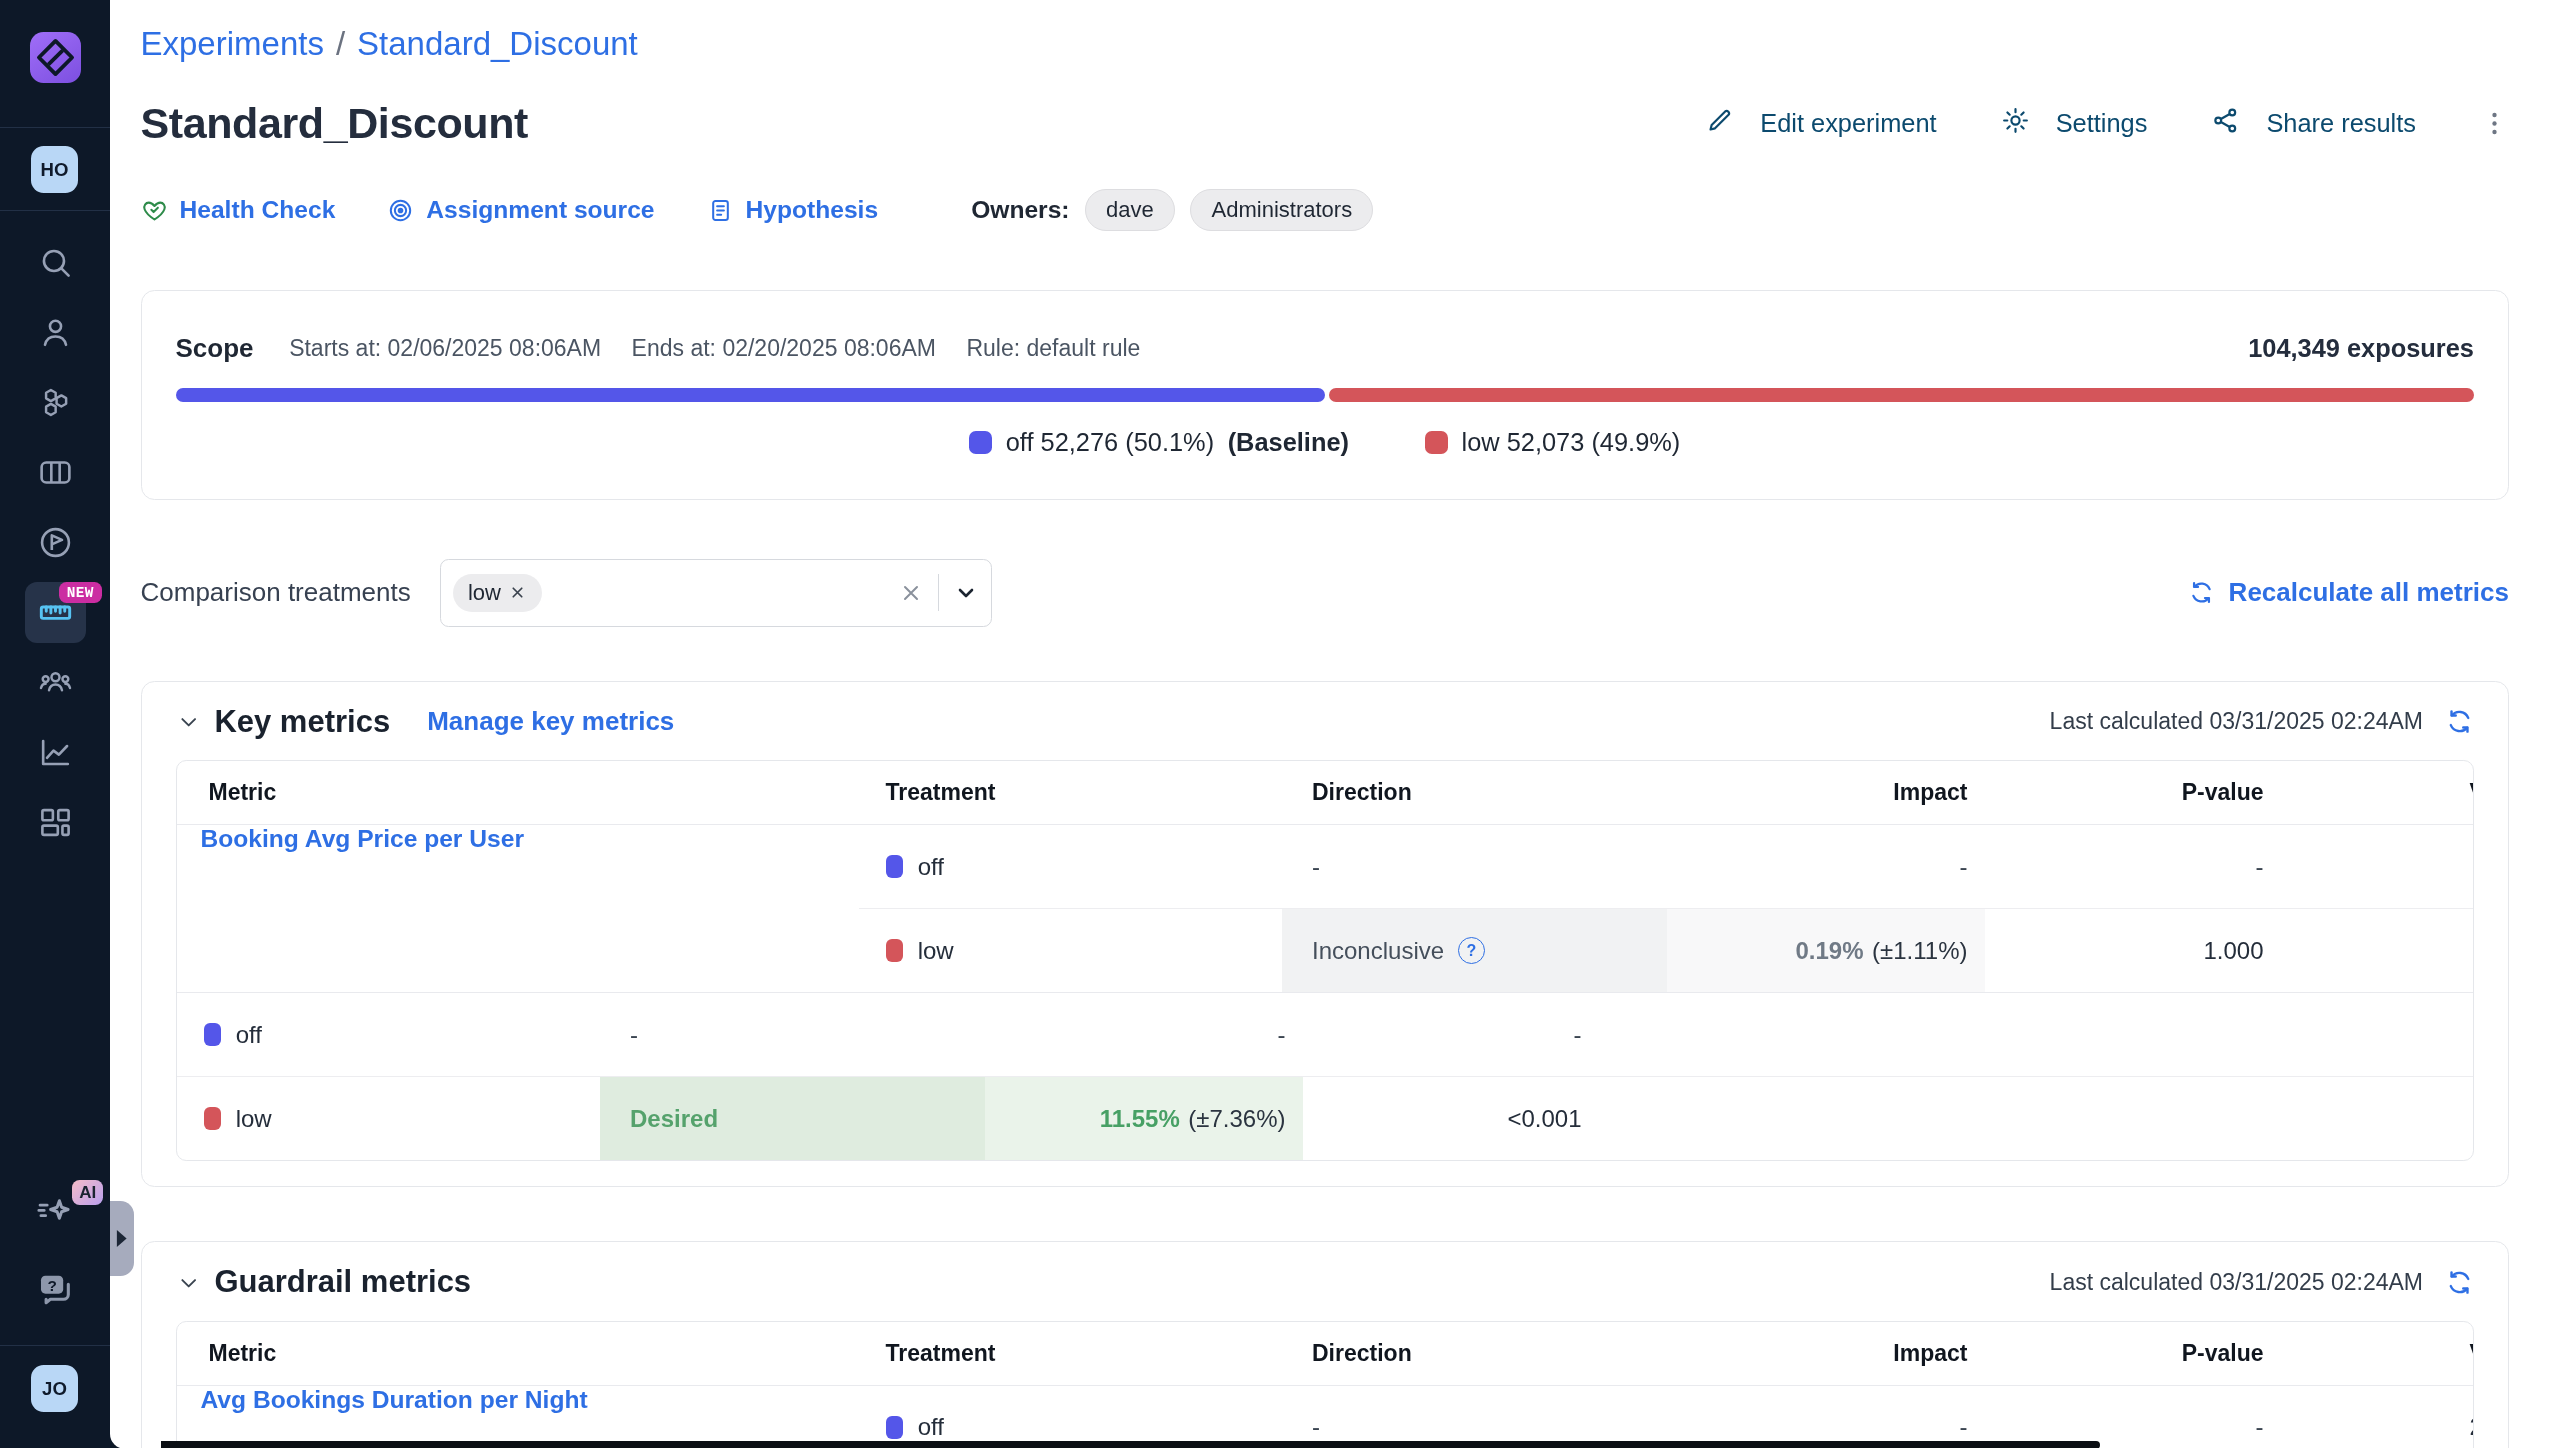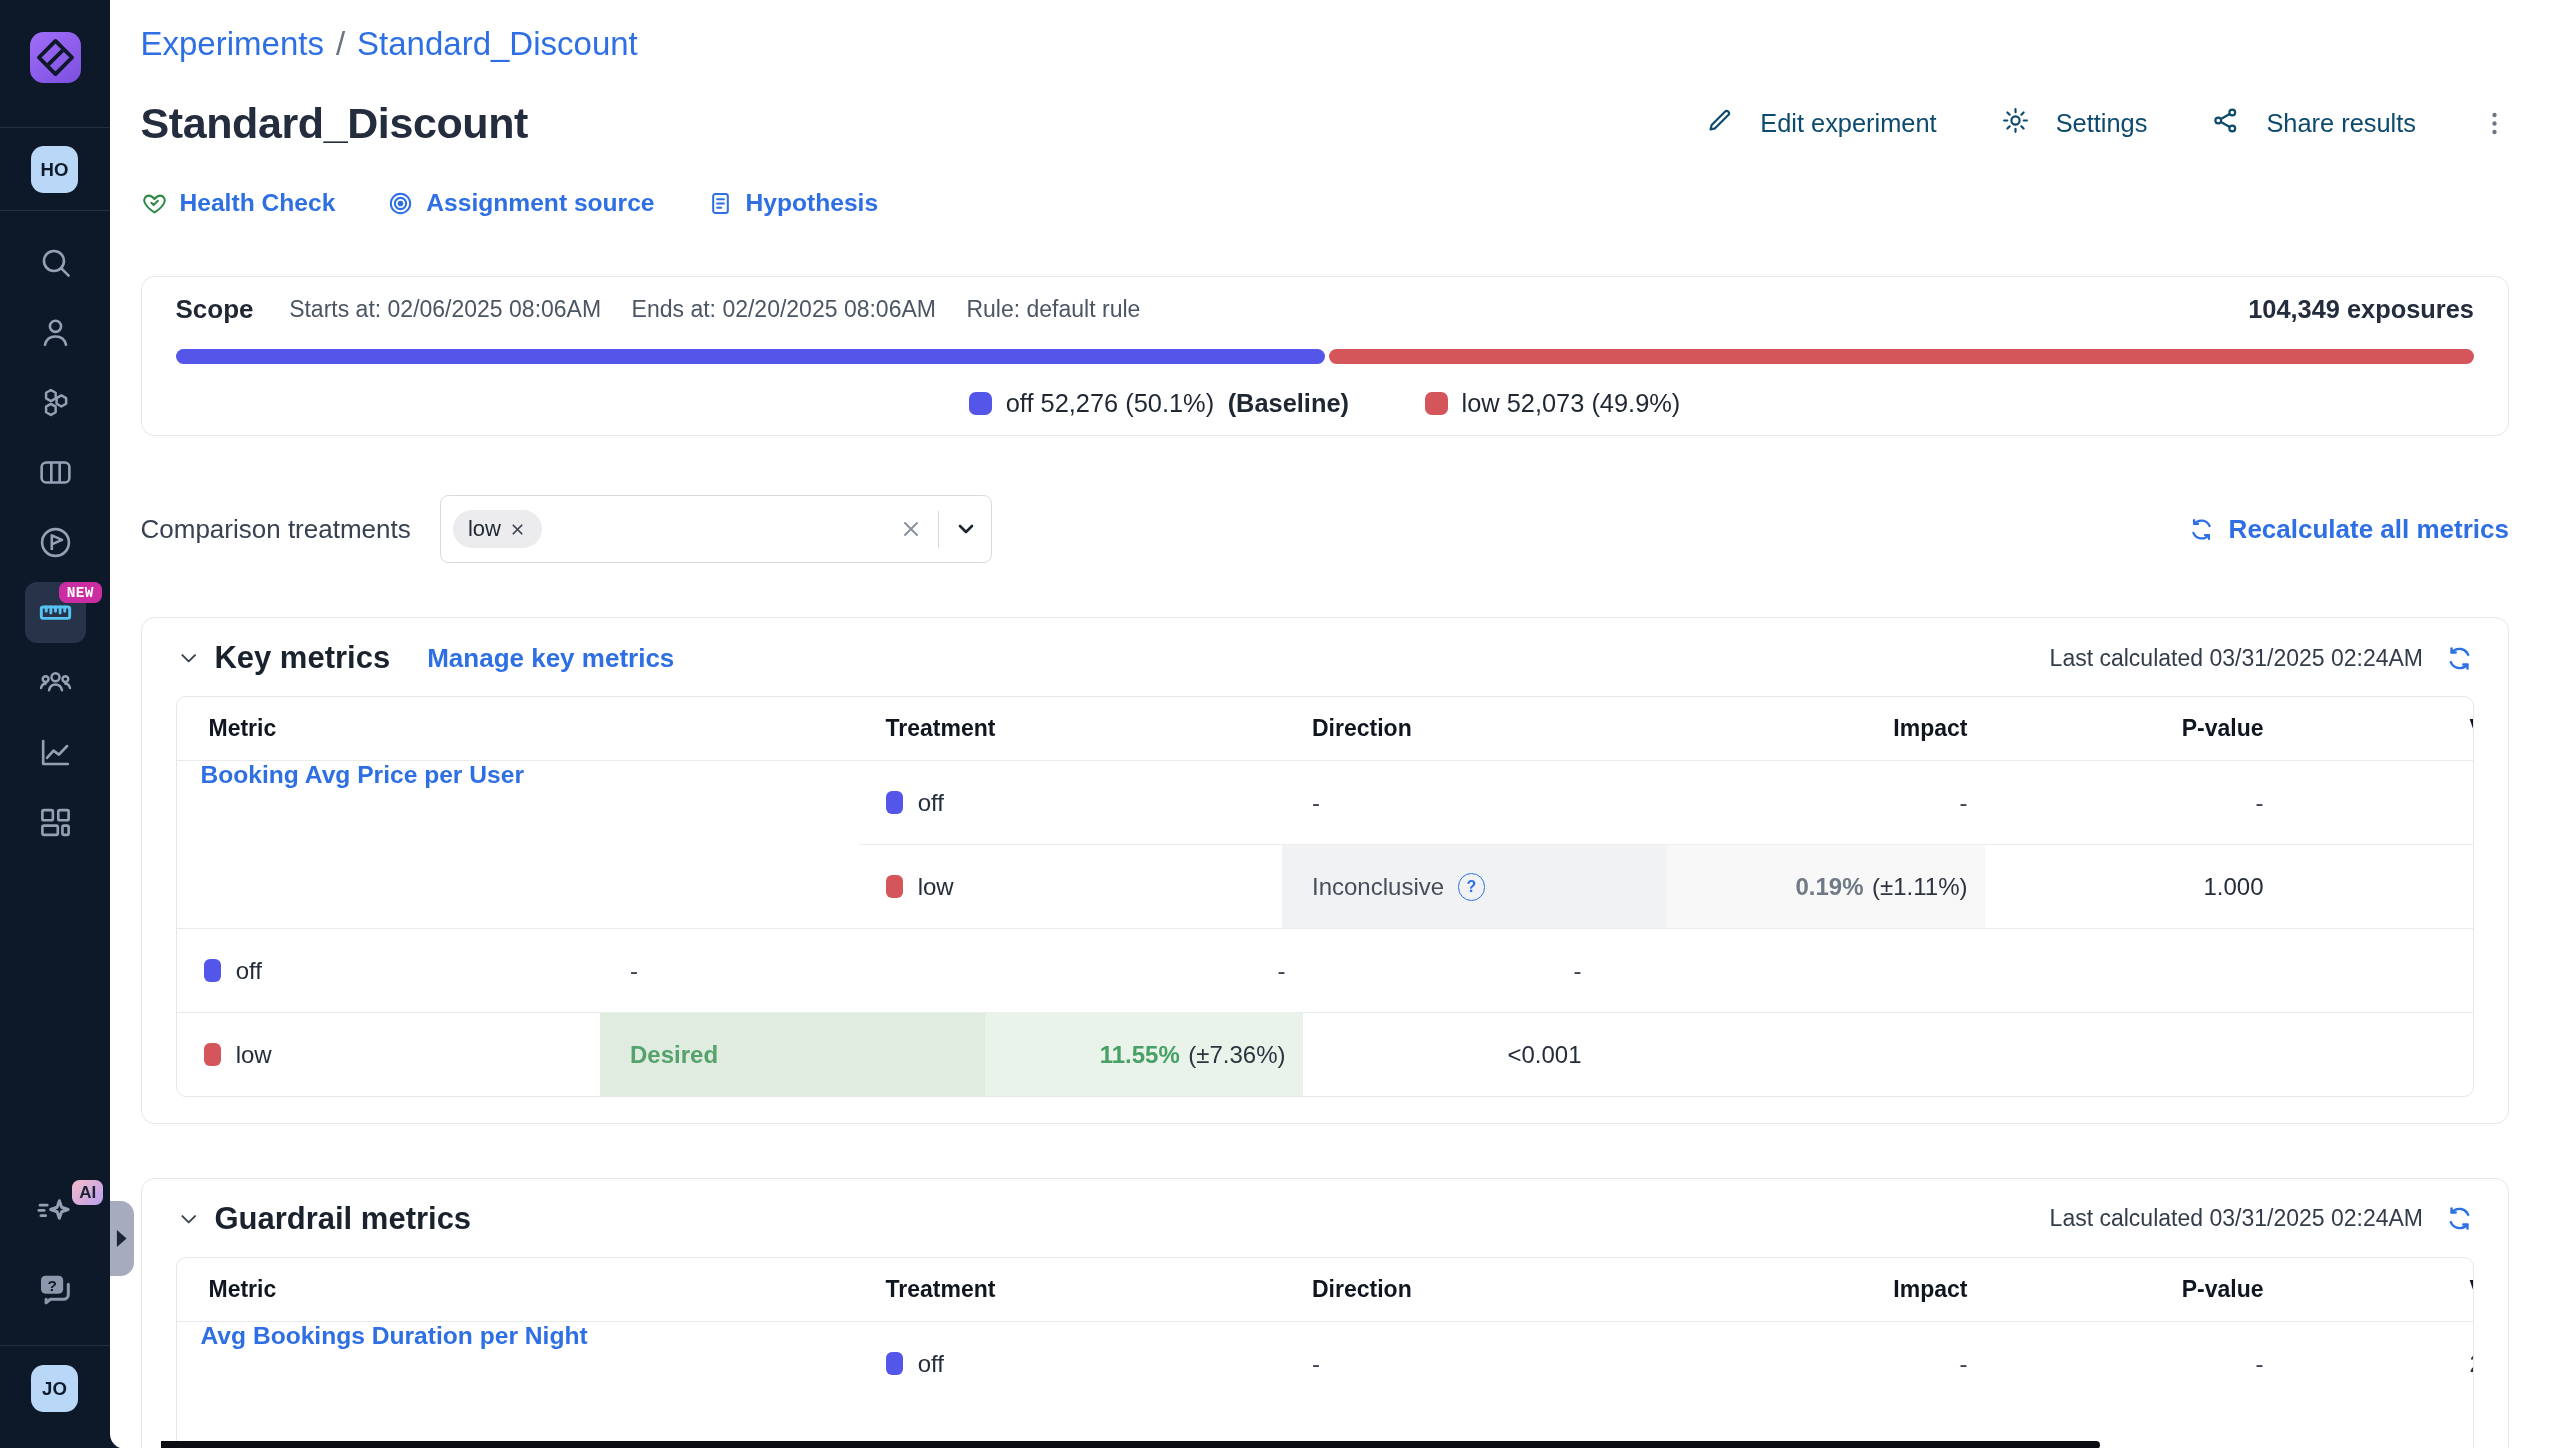--- a/index.html
+++ b/index.html
@@ -49,21 +49,21 @@
   .kebab svg{width:29px;height:29px;}
 
   .tags-row{margin-top:41px;display:flex;align-items:center;gap:52px;}
   .tag-link{display:flex;align-items:center;gap:12px;color:#2e6fe4;font-size:24.6px;font-weight:600;cursor:pointer;}
   .tag-link svg{width:27px;height:27px;}
   .owners{display:flex;align-items:center;gap:15.2px;margin-left:41px;}
   .owners-label{font-size:24.6px;font-weight:700;color:#1f2733;}
   .owner-chip{background:#ececee;border:0.8px solid #dddde0;border-radius:846px;padding:6.8px 20.3px;font-size:22px;color:#1f2733;}
 
   .card{border:0.8px solid #e5e7eb;border-radius:13.5px;}
-  .scope-card{margin-top:59px;padding:17px 34px;}
+  .scope-card{margin-top:59px;padding:42px 34px;}
   .scope-top{display:flex;align-items:center;gap:30.5px;}
   .scope-title{font-size:26px;font-weight:700;color:#1f2733;margin-right:5.1px;}
   .scope-meta{font-size:23px;color:#4b5563;}
   .scope-exposures{margin-left:auto;font-size:25.4px;font-weight:600;color:#242d3d;}
   .scope-bar{margin-top:24px;display:flex;height:14.4px;gap:4.2px;}
   .scope-seg{border-radius:7.6px;}
   .scope-legend{margin-top:25.4px;display:flex;justify-content:center;gap:76px;align-items:center;}
   .legend-item{display:flex;align-items:center;gap:13.5px;font-size:25.4px;color:#1f2733;}
   .legend-swatch{width:23px;height:23px;border-radius:6.8px;}
   .legend-suffix{font-weight:700;}
@@ -325,20 +325,25 @@
       </div>
       <div class="tag-link">
         <span style="color:#2e6fe4;display:flex;">
           <svg viewBox="0 0 24 24" fill="none" stroke="currentColor" stroke-width="1.8" stroke-linecap="round" width="27" height="27">
             <rect x="5.5" y="3.5" width="13" height="17" rx="2"></rect>
             <path d="M9 8.2h6M9 12h6M9 15.8h3.6"></path>
           </svg>
         </span>
         <span>Hypothesis</span>
       </div>
+      <div class="owners">
+        <span class="owners-label">Owners:</span>
+        <span class="owner-chip">dave</span>
+        <span class="owner-chip">Administrators</span>
+      </div>
     </div>
 
     <section class="card scope-card">
       <div class="scope-top">
         <span class="scope-title">Scope</span>
         <span class="scope-meta">Starts at: 02/06/2025 08:06AM</span>
         <span class="scope-meta">Ends at: 02/20/2025 08:06AM</span>
         <span class="scope-meta">Rule: default rule</span>
         <span class="scope-exposures">104,349 exposures</span>
       </div>

